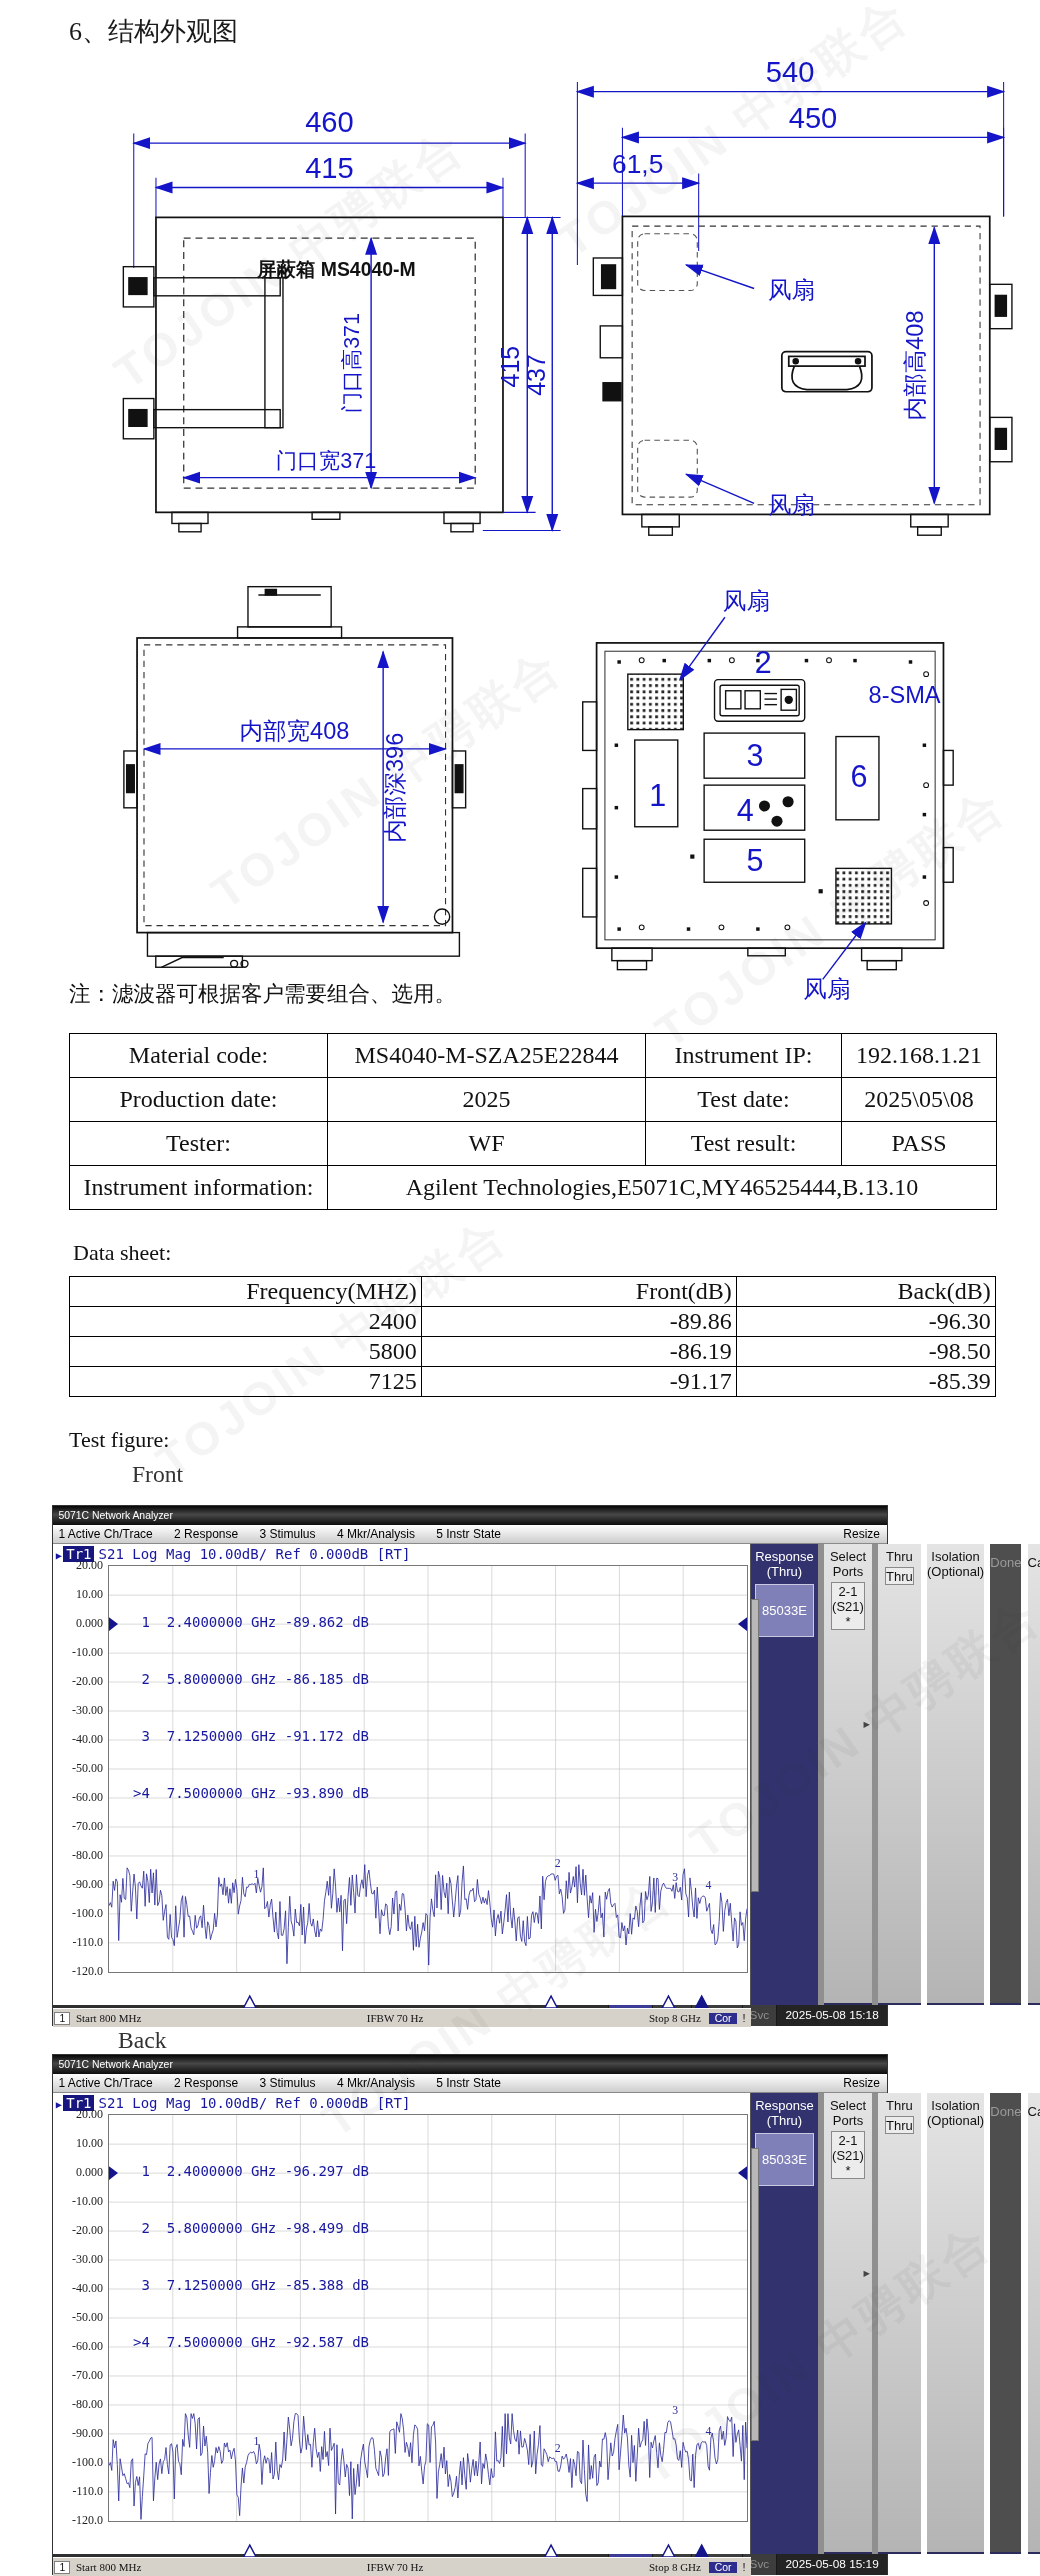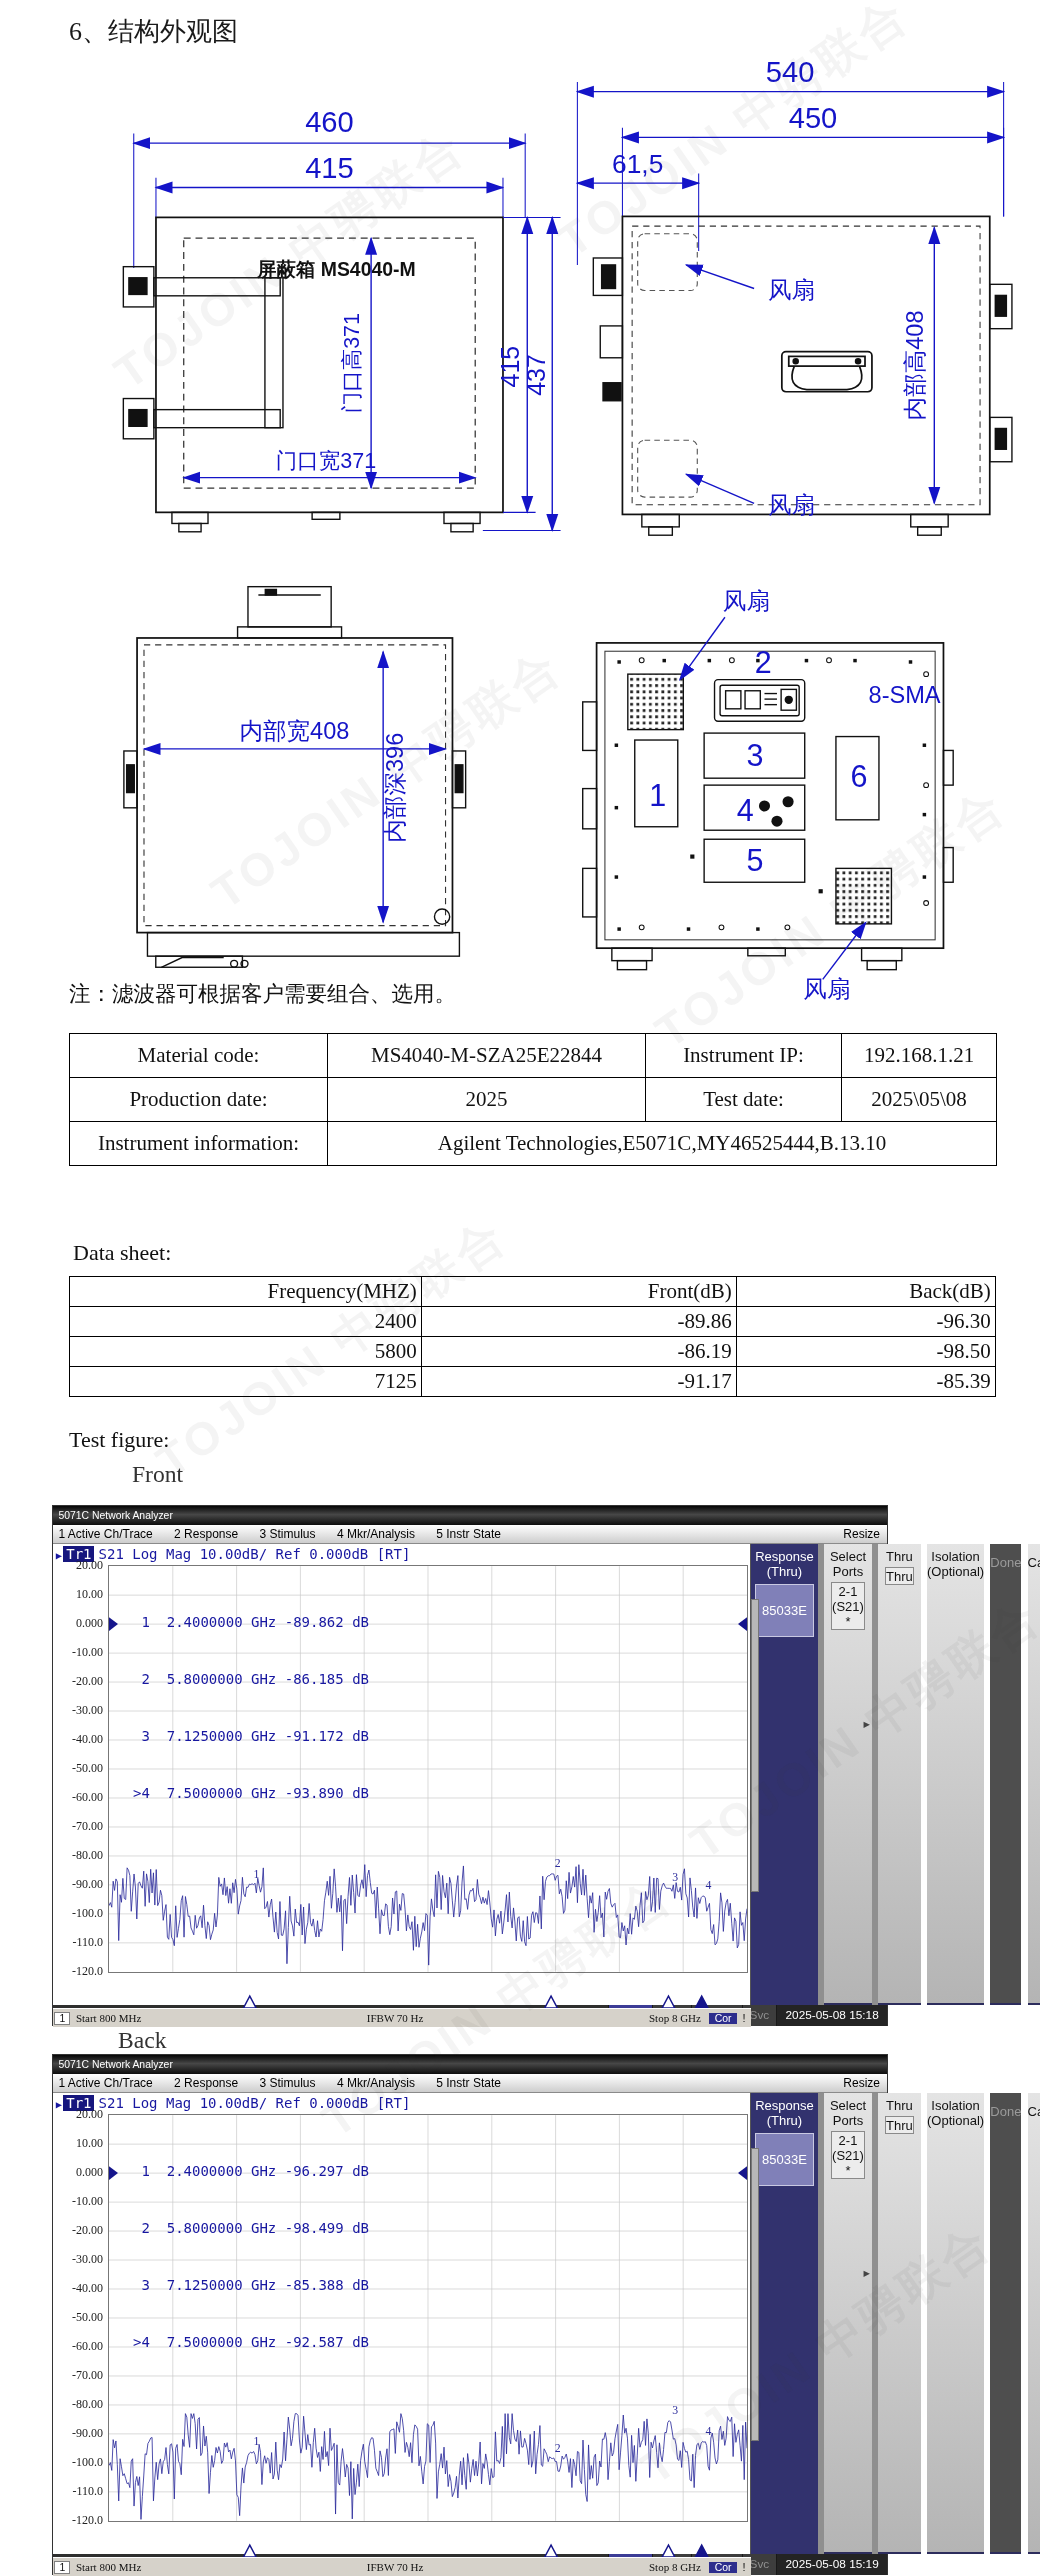--- a/index.html
+++ b/index.html
@@ -10,21 +10,21 @@
   .wm{position:absolute;transform:rotate(-35deg);font-family:"Liberation Sans",sans-serif;
       font-weight:bold;font-size:46px;letter-spacing:4.2px;color:rgba(60,60,60,0.055);
       white-space:nowrap;z-index:6;pointer-events:none;}
   
   .page-title{font-size:26px;color:#1a1a1a;}
   .note-text{font-size:21.5px;}
   .cap{font-size:22px;}
   .cap2{font-size:23.6px;color:#333;}
   
   table{border-collapse:collapse;background:#fff;}
-  td,th{border:1.4px solid #000;text-align:center;font-size:21px;font-weight:normal;padding:0 4.2px;}
+  td,th{border:1.4px solid #000;text-align:center;font-size:24px;font-weight:normal;padding:0 4.2px;}
   .info-table td{height:43px;}
   .data-table td,.data-table th{height:29px;text-align:right;}
   
   .cad text{font-family:"Liberation Sans",sans-serif;fill:#1414c8;}
   .cad .blk{fill:#111;}
   
   .vna{position:absolute;width:834px;height:519px;border:0.7px solid #333;background:#fff;
        font-family:"Liberation Sans",sans-serif;z-index:2;}
   .vna-title{height:19.4px;background:linear-gradient(#060606,#474747 45%,#0d0d0d);color:#fff;
              font-size:10.4px;line-height:19.4px;padding-left:5.5px;}
@@ -350,20 +350,26 @@
     <td>Material code:</td>
     <td>MS4040-M-SZA25E22844</td>
     <td>Instrument IP:</td>
     <td>192.168.1.21</td>
   </tr>
   <tr>
     <td>Production date:</td>
     <td>2025</td>
     <td>Test date:</td>
     <td>2025\05\08</td>
+  </tr>
+  <tr>
+    <td>Tester:</td>
+    <td>WF</td>
+    <td>Test result:</td>
+    <td>PASS</td>
   </tr>
   <tr>
     <td>Instrument information:</td>
     <td colspan="3">Agilent Technologies,E5071C,MY46525444,B.13.10</td>
   </tr>
 </tbody>
   </table>
 
 <div class="abs cap" style="left:73px;top:1240px">Data sheet:</div>
 <table class="abs data-table" style="left:69px;top:1276px">

